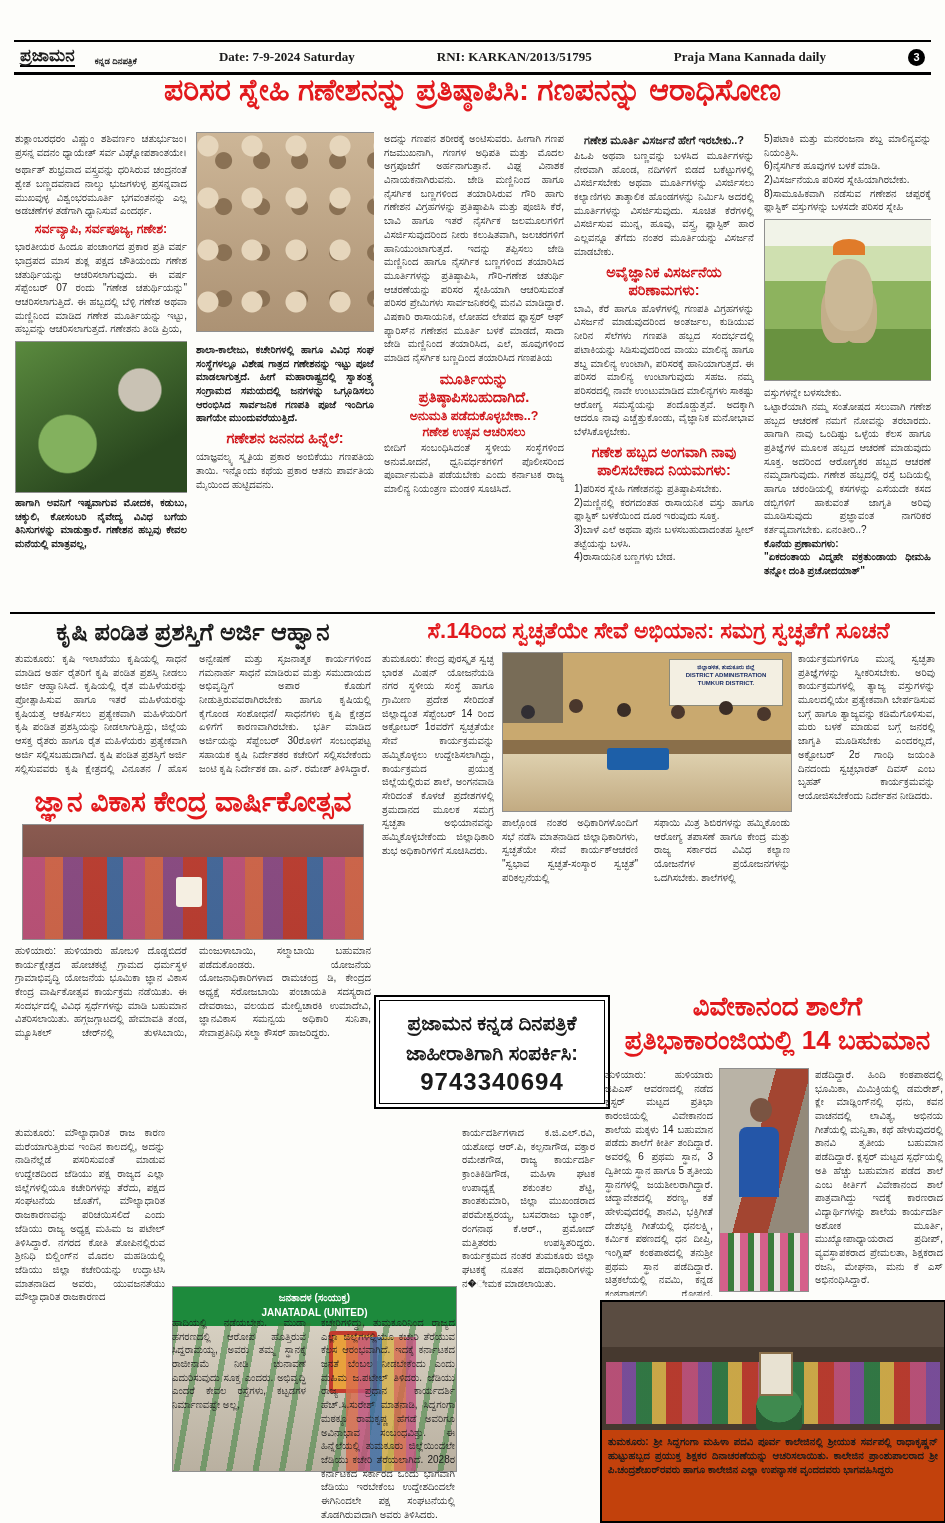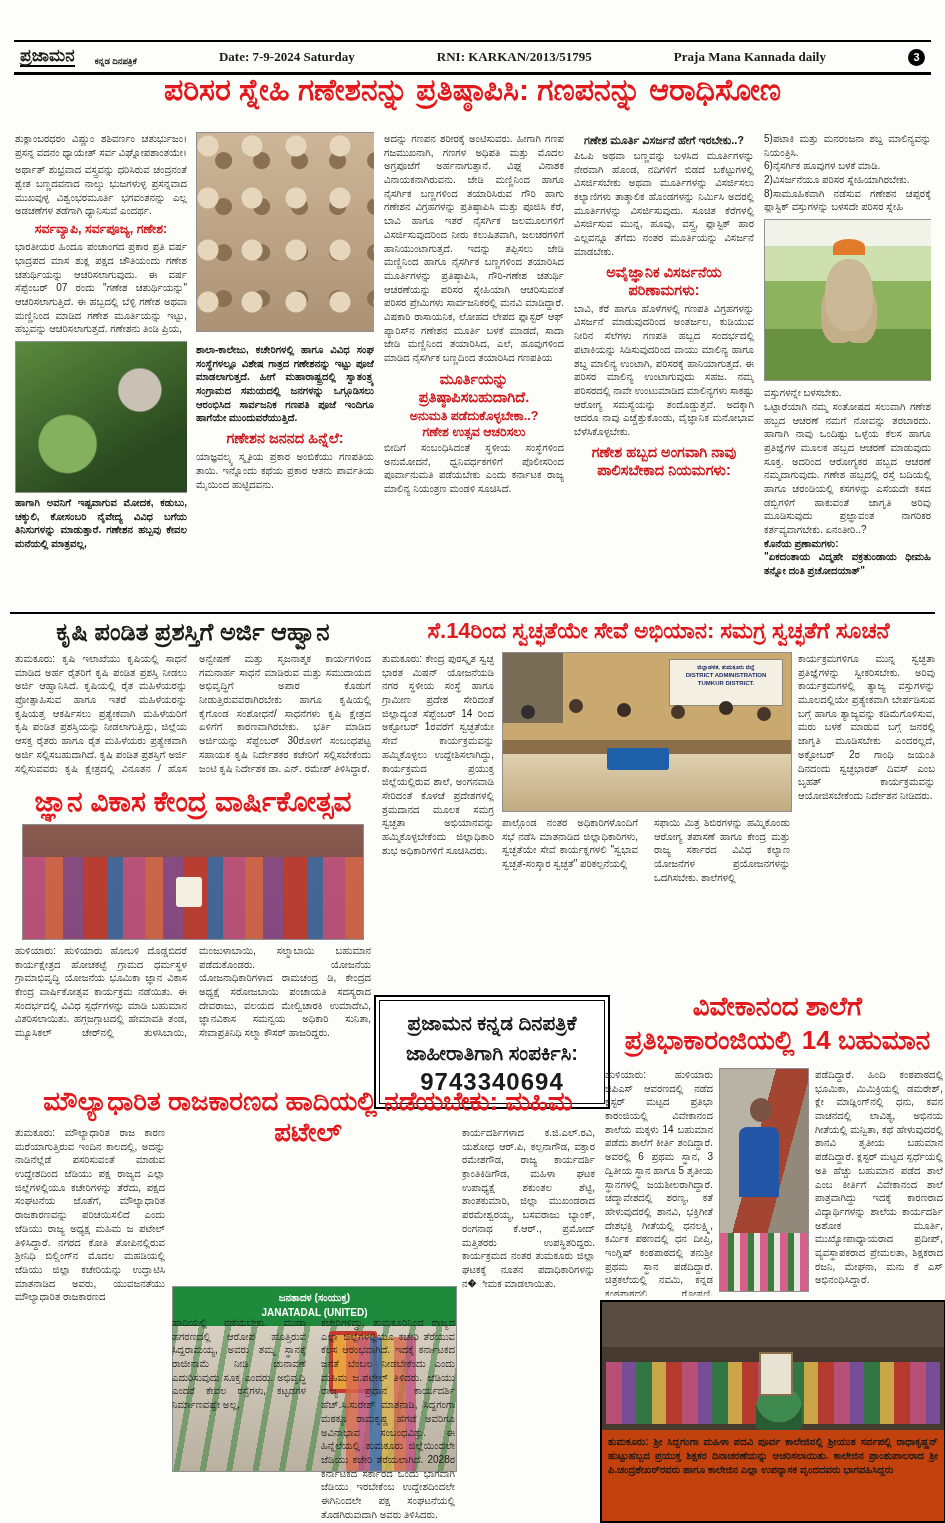--- a/index.html
+++ b/index.html
@@ -77,20 +77,24 @@
     <div class="sub" style="margin:1px 0">ಗಣೇಶ ಉತ್ಸವ ಆಚರಿಸಲು</div>
     <div class="p">ಬೀದಿಗೆ ಸಂಬಂಧಿಸಿದಂತೆ ಸ್ಥಳೀಯ ಸಂಸ್ಥೆಗಳಿಂದ ಅನುಮೋದನೆ, ಧ್ವನಿವರ್ಧಕಗಳಿಗೆ ಪೊಲೀಸರಿಂದ ಪೂರ್ವಾನುಮತಿ ಪಡೆಯಬೇಕು ಎಂದು ಕರ್ನಾಟಕ ರಾಜ್ಯ ಮಾಲಿನ್ಯ ನಿಯಂತ್ರಣ ಮಂಡಳಿ ಸೂಚಿಸಿದೆ.</div>
   </div>
 
   <div class="abs" style="top:132px;left:574px;width:180px;height:478px;overflow:hidden">
     <div class="blacksub">ಗಣೇಶ ಮೂರ್ತಿ ವಿಸರ್ಜನೆ ಹೇಗೆ ಇರಬೇಕು..?</div>
     <div class="p">ಪಿಒಪಿ ಅಥವಾ ಬಣ್ಣವನ್ನು ಬಳಸಿದ ಮೂರ್ತಿಗಳನ್ನು ನೇರವಾಗಿ ಹೊಂಡ, ನದಿಗಳಿಗೆ ಬಿಡದೆ ಬಕೆಟ್ಟುಗಳಲ್ಲಿ ವಿಸರ್ಜಿಸಬೇಕು ಅಥವಾ ಮೂರ್ತಿಗಳನ್ನು ವಿಸರ್ಜಿಸಲು ಕಲ್ಯಾಣಿಗಳು ತಾತ್ಕಾಲಿಕ ಹೊಂಡಗಳನ್ನು ನಿರ್ಮಿಸಿ ಅದರಲ್ಲಿ ಮೂರ್ತಿಗಳನ್ನು ವಿಸರ್ಜಿಸುವುದು. ಸೂಚಿತ ಕೆರೆಗಳಲ್ಲಿ ವಿಸರ್ಜಿಸುವ ಮುನ್ನ, ಹೂವು, ವಸ್ತ್ರ, ಪ್ಲಾಸ್ಟಿಕ್ ಹಾರ ಎಲ್ಲವನ್ನೂ ತೆಗೆದು ನಂತರ ಮೂರ್ತಿಯನ್ನು ವಿಸರ್ಜನೆ ಮಾಡಬೇಕು.</div>
     <div class="sub bigsub">ಅವೈಜ್ಞಾನಿಕ ವಿಸರ್ಜನೆಯ ಪರಿಣಾಮಗಳು:</div>
     <div class="p">ಬಾವಿ, ಕೆರೆ ಹಾಗೂ ಹೊಳೆಗಳಲ್ಲಿ ಗಣಪತಿ ವಿಗ್ರಹಗಳನ್ನು ವಿಸರ್ಜನೆ ಮಾಡುವುದರಿಂದ ಅಂತರ್ಜಲ, ಕುಡಿಯುವ ನೀರಿನ ಸೆಲೆಗಳು ಗಣಪತಿ ಹಬ್ಬದ ಸಂದರ್ಭದಲ್ಲಿ ಪಟಾಕಿಯನ್ನು ಸಿಡಿಸುವುದರಿಂದ ವಾಯು ಮಾಲಿನ್ಯ ಹಾಗೂ ಶಬ್ದ ಮಾಲಿನ್ಯ ಉಂಟಾಗಿ, ಪರಿಸರಕ್ಕೆ ಹಾನಿಯಾಗುತ್ತದೆ. ಈ ಪರಿಸರ ಮಾಲಿನ್ಯ ಉಂಟಾಗುವುದು ಸಹಜ. ನಮ್ಮ ಪರಿಸರದಲ್ಲಿ ನಾವೇ ಉಂಟುಮಾಡಿದ ಮಾಲಿನ್ಯಗಳು ಸಾಕಷ್ಟು ಆರೋಗ್ಯ ಸಮಸ್ಯೆಯನ್ನು ತಂದೊಡ್ಡುತ್ತವೆ. ಅದಕ್ಕಾಗಿ ಆದರೂ ನಾವು ಎಚ್ಚೆತ್ತುಕೊಂಡು, ವೈಜ್ಞಾನಿಕ ಮನೋಭಾವ ಬೆಳೆಸಿಕೊಳ್ಳಬೇಕು.</div>
     <div class="sub bigsub">ಗಣೇಶ ಹಬ್ಬದ ಅಂಗವಾಗಿ ನಾವು ಪಾಲಿಸಬೇಕಾದ ನಿಯಮಗಳು:</div>
+    <div class="p rules">1)ಪರಿಸರ ಸ್ನೇಹಿ ಗಣೇಶನನ್ನು ಪ್ರತಿಷ್ಠಾಪಿಸಬೇಕು.
+2)ಮಣ್ಣಿನಲ್ಲಿ ಕರಗದಂತಹ ರಾಸಾಯನಿಕ ವಸ್ತು ಹಾಗೂ ಪ್ಲಾಸ್ಟಿಕ್ ಬಳಕೆಯಿಂದ ದೂರ ಇರುವುದು ಸೂಕ್ತ.
+3)ಬಾಳೆ ಎಲೆ ಅಥವಾ ಪುನಃ ಬಳಸಬಹುದಾದಂತಹ ಸ್ಟೀಲ್ ತಟ್ಟೆಯನ್ನು ಬಳಸಿ.
+4)ರಾಸಾಯನಿಕ ಬಣ್ಣಗಳು ಬೇಡ.</div>
   </div>
 
   <div class="abs" style="top:132px;left:764px;width:167px;height:478px;overflow:hidden">
     <div class="p rules">5)ಪಟಾಕಿ ಮತ್ತು ಮನರಂಜನಾ ಶಬ್ದ ಮಾಲಿನ್ಯವನ್ನು ನಿಯಂತ್ರಿಸಿ.
 6)ನೈಸರ್ಗಿಕ ಹೂವುಗಳ ಬಳಕೆ ಮಾಡಿ.
 2)ವಿಸರ್ಜನೆಯೂ ಪರಿಸರ ಸ್ನೇಹಿಯಾಗಿರಬೇಕು.
 8)ಸಾಮೂಹಿಕವಾಗಿ ನಡೆಸುವ ಗಣೇಶನ ಚಪ್ಪರಕ್ಕೆ ಪ್ಲಾಸ್ಟಿಕ್ ವಸ್ತುಗಳನ್ನು ಬಳಸದೇ ಪರಿಸರ ಸ್ನೇಹಿ</div>
     <div class="photo" style="width:100%;height:160px;margin:5px 0;
          background:linear-gradient(#f1f3e8 0 16%,#cfe0b0 16% 38%,#8db35e 38% 68%,#699240 68% 100%)">
       <div style="position:absolute;left:36%;top:24%;width:48px;height:72px;background:#cbb896;border-radius:46% 46% 42% 42%;box-shadow:-10px 18px 0 -6px #c3ae8a,10px 18px 0 -6px #c3ae8a"></div>
@@ -128,36 +132,35 @@
     <div class="banner-district">ಜಿಲ್ಲಾಡಳಿತ, ತುಮಕೂರು ಜಿಲ್ಲೆ
 DISTRICT ADMINISTRATION
 TUMKUR DISTRICT.</div>
     <div style="position:absolute;bottom:0;left:0;right:0;height:36%;background:linear-gradient(#ded0ae,#c2ab82)"></div>
     <div style="position:absolute;left:36%;bottom:26%;width:62px;height:22px;background:#1d5fa8;border-radius:3px"></div>
     <div style="position:absolute;left:18px;top:52px;width:14px;height:14px;border-radius:50%;background:#3a2d26;
          box-shadow:48px -6px 0 #4a372c,96px -2px 0 #3a2d26,150px 0 0 #4a372c,198px -4px 0 #3a2d26,236px 2px 0 #4a372c"></div>
     <div style="position:absolute;left:0;top:0;width:60px;height:70px;background:#27303f;opacity:.5"></div>
   </div>
   <div class="abs" style="top:816px;left:502px;width:288px;height:174px;overflow:hidden">
-    <div class="p" style="width:136px;float:left">ಪಾಲ್ಗೊಂಡ ನಂತರ ಅಧಿಕಾರಿಗಳೊಂದಿಗೆ ಸಭೆ ನಡೆಸಿ ಮಾತನಾಡಿದ ಜಿಲ್ಲಾಧಿಕಾರಿಗಳು, ಸ್ವಚ್ಛತೆಯೇ ಸೇವೆ ಕಾರ್ಯಕ್ನಗಳಲಿ "ಸ್ವಭಾವ ಸ್ವಚ್ಛತೆ-ಸಂಸ್ಕಾರ ಸ್ವಚ್ಛತೆ" ಪರಿಕಲ್ಪನೆಯಲ್ಲಿ</div>
+    <div class="p" style="width:136px;float:left">ಪಾಲ್ಗೊಂಡ ನಂತರ ಅಧಿಕಾರಿಗಳೊಂದಿಗೆ ಸಭೆ ನಡೆಸಿ ಮಾತನಾಡಿದ ಜಿಲ್ಲಾಧಿಕಾರಿಗಳು, ಸ್ವಚ್ಛತೆಯೇ ಸೇವೆ ಕಾರ್ಯಕ್ಆಚರಣಿ "ಸ್ವಭಾವ ಸ್ವಚ್ಛತೆ-ಸಂಸ್ಕಾರ ಸ್ವಚ್ಛತೆ" ಪರಿಕಲ್ಪನೆಯಲ್ಲಿ</div>
     <div class="p" style="width:136px;float:right">ಸಫಾಯಿ ಮಿತ್ರ ಶಿಬಿರಗಳನ್ನು ಹಮ್ಮಿಕೊಂಡು ಆರೋಗ್ಯ ತಪಾಸಣೆ ಹಾಗೂ ಕೇಂದ್ರ ಮತ್ತು ರಾಜ್ಯ ಸರ್ಕಾರದ ವಿವಿಧ ಕಲ್ಯಾಣ ಯೋಜನೆಗಳ ಪ್ರಯೋಜನಗಳನ್ನು ಒದಗಿಸಬೇಕು. ಶಾಲೆಗಳಲ್ಲಿ</div>
   </div>
   <div class="abs p" style="top:652px;left:798px;width:137px;height:338px;overflow:hidden">ಕಾರ್ಯಕ್ರಮಗಳಿಗೂ ಮುನ್ನ ಸ್ವಚ್ಛತಾ ಪ್ರತಿಜ್ಞೆಗಳನ್ನು ಸ್ವೀಕರಿಸಬೇಕು. ಅರಿವು ಕಾರ್ಯಕ್ರಮಗಳಲ್ಲಿ ತ್ಯಾಜ್ಯ ವಸ್ತುಗಳನ್ನು ಮೂಲದಲ್ಲಿಯೇ ಪ್ರತ್ಯೇಕವಾಗಿ ಬೇರ್ಪಡಿಸುವ ಬಗ್ಗೆ ಹಾಗೂ ತ್ಯಾಜ್ಯವನ್ನು ಕಡಿಮೆಗೊಳಿಸುವ, ಮರು ಬಳಕೆ ಮಾಡುವ ಬಗ್ಗೆ ಜನರಲ್ಲಿ ಜಾಗೃತಿ ಮೂಡಿಸಬೇಕು ಎಂದರಲ್ಲದೆ, ಅಕ್ಟೋಬರ್ 2ರ ಗಾಂಧಿ ಜಯಂತಿ ದಿನದಂದು ಸ್ವಚ್ಛಭಾರತ್ ದಿವಸ್ ಎಂಬ ಬೃಹತ್ ಕಾರ್ಯಕ್ರಮವನ್ನು ಆಯೋಜಿಸಬೇಕೆಂದು ನಿರ್ದೇಶನ ನೀಡಿದರು.</div>
 
   <div class="abs adbox" style="top:995px;left:374px;width:226px">
     <div class="adbox-inner">
       <div class="ad-line">ಪ್ರಜಾಮನ ಕನ್ನಡ ದಿನಪತ್ರಿಕೆ</div>
       <div class="ad-line">ಜಾಹೀರಾತಿಗಾಗಿ ಸಂಪರ್ಕಿಸಿ:</div>
       <div class="ad-phone">9743340694</div>
     </div>
   </div>
 
   <div class="abs hl" style="top:990px;left:615px;width:325px;font-size:26px;line-height:1.3">ವಿವೇಕಾನಂದ ಶಾಲೆಗೆ ಪ್ರತಿಭಾಕಾರಂಜಿಯಲ್ಲಿ 14 ಬಹುಮಾನ</div>
 
-  <div class="abs hl" style="top:1086px;left:18px;width:580px;font-size:26px">ಮೌಲ್ಯಾಧಾರಿತ ರಾಜಕಾರಣದ ಹಾದಿಯಲ್ಲಿ ನಡೆಯಬೇಕು: ಮಹಿಮ ಪಟೇಲ್</div>
 
   <div class="abs p" style="top:1126px;left:15px;width:150px;height:392px;overflow:hidden">ತುಮಕೂರು: ಮೌಲ್ಯಾಧಾರಿತ ರಾಜ ಕಾರಣ ಮರೆಯಾಗುತ್ತಿರುವ ಇಂದಿನ ಕಾಲದಲ್ಲಿ, ಅದನ್ನು ನಾಡಿನೆಲ್ಲೆಡೆ ಪಸರಿಸುವಂತೆ ಮಾಡುವ ಉದ್ದೇಶದಿಂದ ಜೆಡಿಯು ಪಕ್ಷ ರಾಜ್ಯದ ಎಲ್ಲಾ ಜಿಲ್ಲೆಗಳಲ್ಲಿಯೂ ಕಚೇರಿಗಳನ್ನು ತೆರೆದು, ಪಕ್ಷದ ಸಂಘಟನೆಯ ಜೊತೆಗೆ, ಮೌಲ್ಯಾಧಾರಿತ ರಾಜಕಾರಣವನ್ನು ಪರಿಚಯಿಸಲಿದೆ ಎಂದು ಜೆಡಿಯು ರಾಜ್ಯ ಅಧ್ಯಕ್ಷ ಮಹಿಮ ಜ ಪಟೇಲ್ ತಿಳಿಸಿದ್ದಾರೆ. ನಗರದ ಕೋತಿ ತೋಪಿನಲ್ಲಿರುವ ಶ್ರೀನಿಧಿ ಬಿಲ್ಡಿಂಗ್‌ನ ಮೊದಲ ಮಹಡಿಯಲ್ಲಿ ಜೆಡಿಯು ಜಿಲ್ಲಾ ಕಚೇರಿಯನ್ನು ಉದ್ಘಾಟಿಸಿ ಮಾತನಾಡಿದ ಅವರು, ಯುವಜನತೆಯು ಮೌಲ್ಯಾಧಾರಿತ ರಾಜಕಾರಣದ</div>
 
   <div class="abs photo" style="top:1126px;left:172px;width:283px;height:184px;
        background:linear-gradient(#ded8ca,#b9b0a0)">
     <div class="banner-jdu">ಜನತಾದಳ (ಸಂಯುಕ್ತ)
 JANATADAL (UNITED)</div>
     <div style="position:absolute;top:36px;bottom:0;left:0;right:0;background:repeating-linear-gradient(100deg,rgba(46,125,50,.5) 0 6px,transparent 6px 26px)"></div>
     <div style="position:absolute;right:28%;top:44px;width:40px;height:54px;background:#e8a13c;border:4px solid #c23b2e;border-radius:3px"></div>
     <div style="position:absolute;right:14%;top:50px;bottom:0;width:70px;background:repeating-linear-gradient(90deg,#d8684a 0 12px,#c2527e 12px 24px,#3b6ba5 24px 36px,#d8b24a 36px 48px);opacity:.8"></div>

